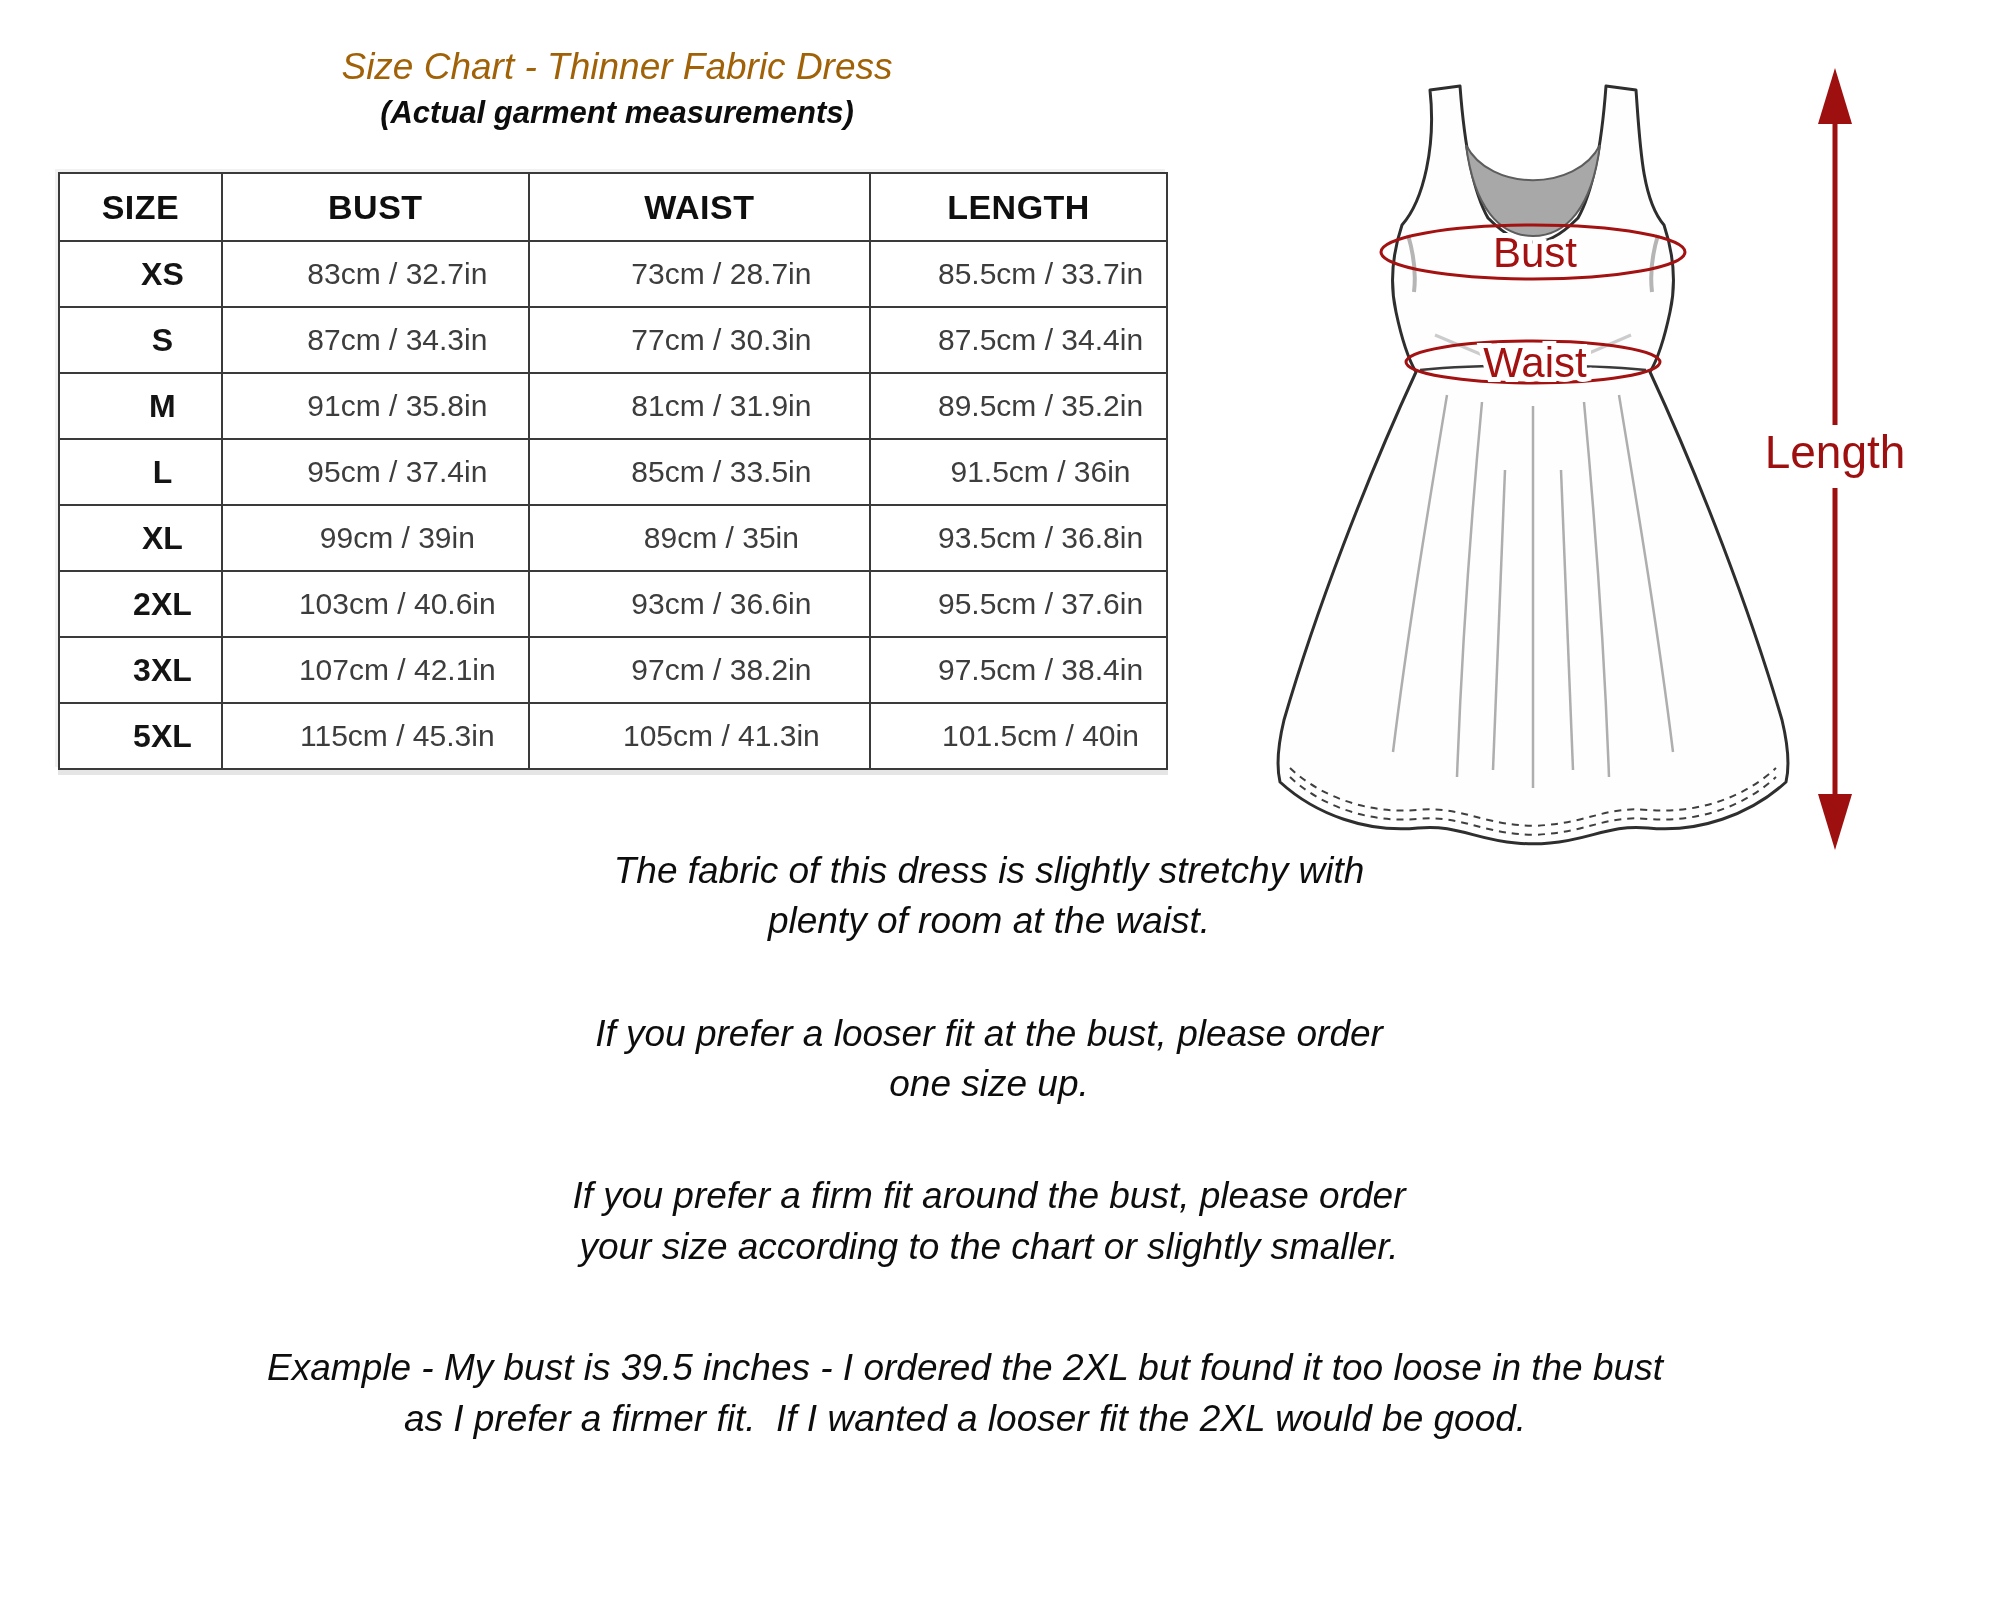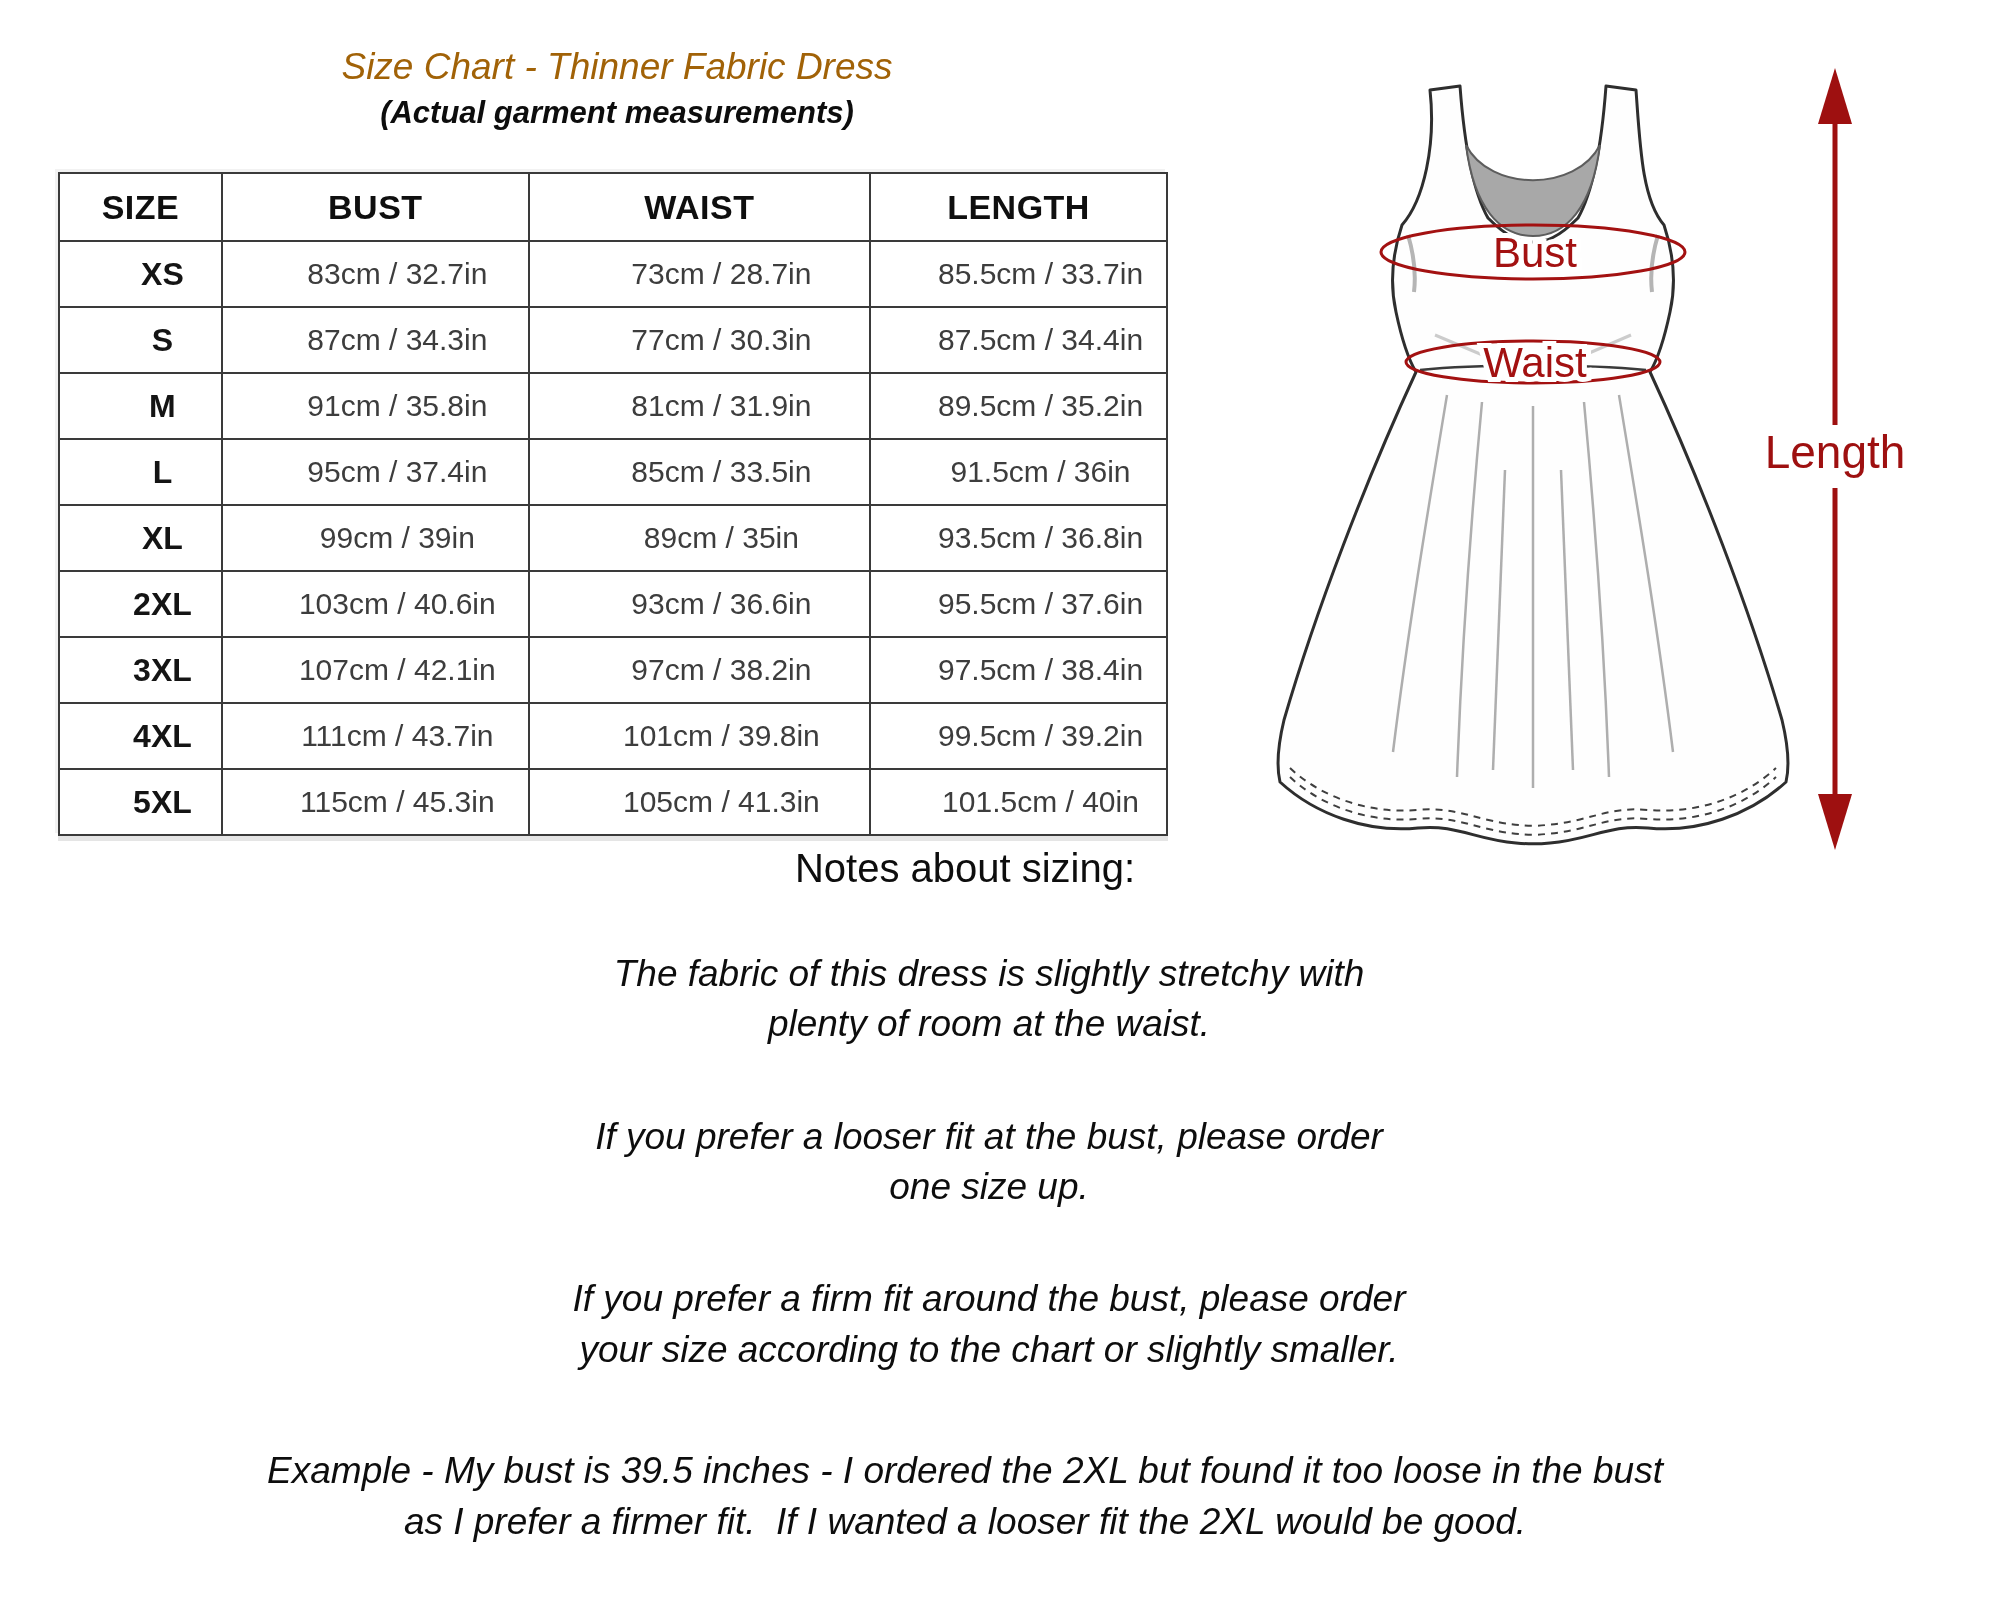--- a/index.html
+++ b/index.html
@@ -92,26 +92,20 @@
         <td class="val-cell">93cm / 36.6in</td>
         <td class="val-cell">95.5cm / 37.6in</td>
       </tr>
       <tr>
         <td class="size-cell">3XL</td>
         <td class="val-cell">107cm / 42.1in</td>
         <td class="val-cell">97cm / 38.2in</td>
         <td class="val-cell">97.5cm / 38.4in</td>
       </tr>
       <tr>
-        <td class="size-cell">4XL</td>
-        <td class="val-cell">111cm / 43.7in</td>
-        <td class="val-cell">101cm / 39.8in</td>
-        <td class="val-cell">99.5cm / 39.2in</td>
-      </tr>
-      <tr>
         <td class="size-cell">5XL</td>
         <td class="val-cell">115cm / 45.3in</td>
         <td class="val-cell">105cm / 41.3in</td>
         <td class="val-cell">101.5cm / 40in</td>
       </tr>
     </tbody>
 </table>
 
 <div class="diagram-wrap">
   <svg viewBox="0 0 710 840" width="710" height="840">
@@ -173,21 +167,20 @@
       <polygon points="585,28 568,84 602,84" fill="#9e1010"></polygon>
       <line x1="585" y1="78" x2="585" y2="385" stroke="#9e1010" stroke-width="5"></line>
       <text x="585" y="428" text-anchor="middle" font-size="46" fill="#9e1010">Length</text>
       <line x1="585" y1="448" x2="585" y2="760" stroke="#9e1010" stroke-width="5"></line>
       <polygon points="585,810 568,754 602,754" fill="#9e1010"></polygon>
     </g>
   </svg>
 </div>
 
 <div class="notes-block">
-  <div class="notes-heading">Notes about sizing:</div>
   <div class="note-para">The fabric of this dress is slightly stretchy with
 plenty of room at the waist.</div>
   <div class="note-para">If you prefer a looser fit at the bust, please order
 one size up.</div>
   <div class="note-para">If you prefer a firm fit around the bust, please order
 your size according to the chart or slightly smaller.</div>
   <div class="example-para">Example - My bust is 39.5 inches - I ordered the 2XL but found it too loose in the bust
 as I prefer a firmer fit.  If I wanted a looser fit the 2XL would be good.</div>
 </div>
 

